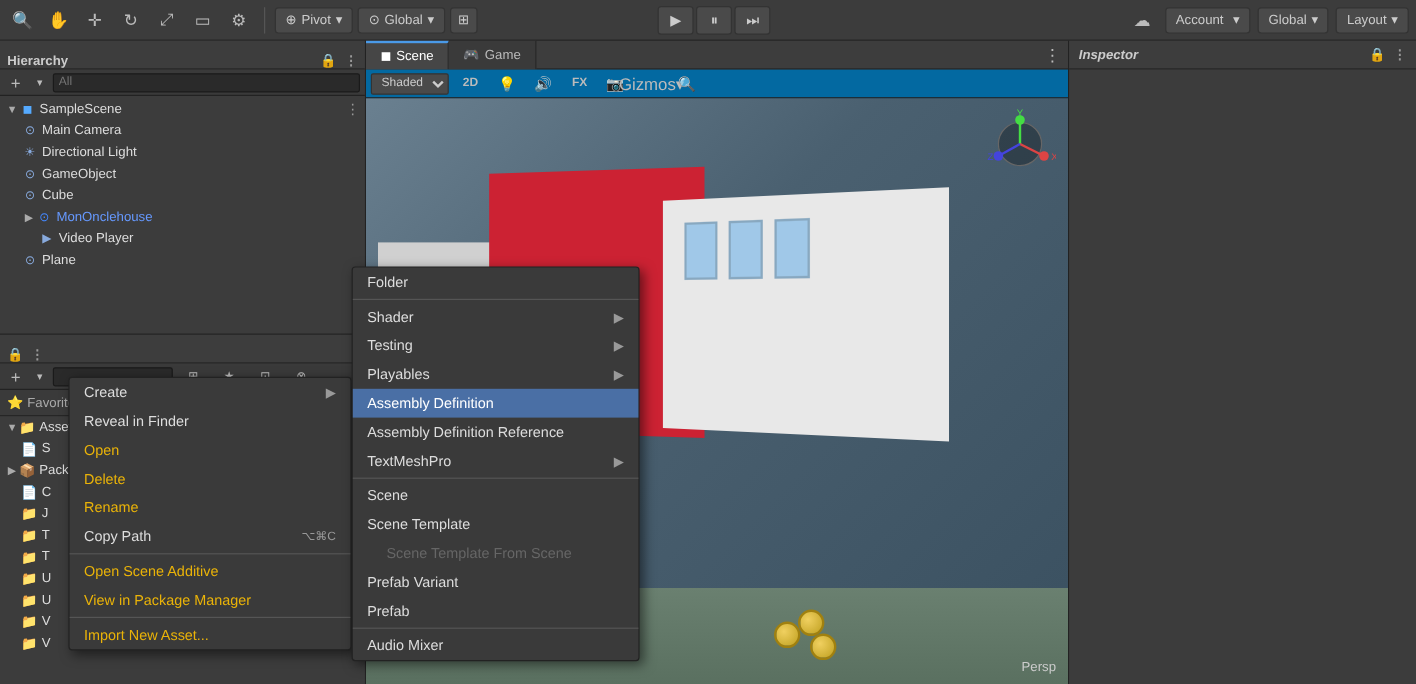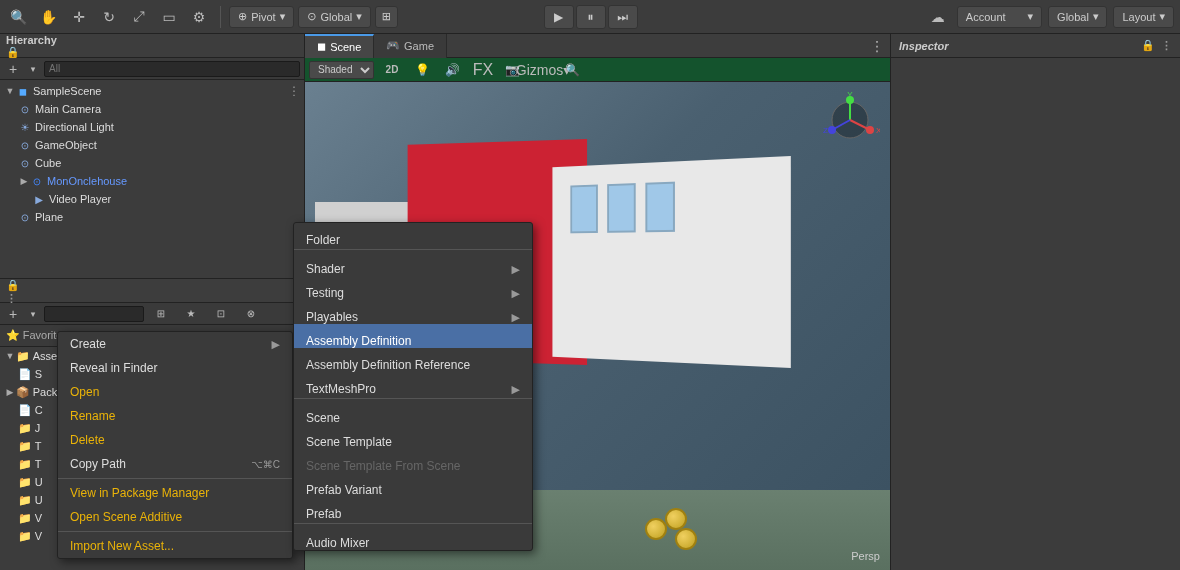--- a/index.html
+++ b/index.html
@@ -64,21 +64,21 @@
       color: #ccc;
       display: flex; align-items: center; justify-content: center;
       cursor: pointer;
       font-size: 12px;
     }
     .toolbar-right {
       display: flex; align-items: center; gap: 6px;
       margin-left: auto;
     }
     .account-btn {
-      display: flex; align-items: center; gap: 22px;
+      display: flex; align-items: center; gap: 8px;
       background: #4a4a4a;
       border: 1px solid #333;
       border-radius: 3px;
       height: 22px;
       padding: 0 8px;
       color: #ccc;
       cursor: pointer;
       font-size: 11px;
     }
     .layers-btn {
@@ -116,29 +116,28 @@
       display: flex;
       flex-direction: column;
       background: #3c3c3c;
       border-right: 1px solid #222;
       flex-shrink: 0;
     }
 
     
     .panel-header {
       display: flex;
-      align-items: flex-start;
+      align-items: flex-end;
       height: 24px;
       background: #3d3d3d;
       border-bottom: 1px solid #222;
       padding: 0 6px;
       font-size: 11px;
       font-weight: 600;
       color: #ccc;
-      flex-direction: column;
     }
 
     
     .hierarchy-toolbar {
       display: flex;
       align-items: center;
       height: 22px;
       padding: 0 4px;
       background: #3a3a3a;
       border-bottom: 1px solid #222;
@@ -261,21 +260,21 @@
       cursor: pointer; border-right: 1px solid #2a2a2a;
       background: #3a3a3a;
     }
     .scene-tab.active {
       background: #464646;
       color: #fff;
       border-top: 2px solid #4a9ae8;
     }
     .scene-toolbar {
       display: flex; align-items: center;
-      height: 24px; background: #14532d;
+      height: 24px; background: #0369a1;
       border-bottom: 1px solid #222;
       padding: 0 4px; gap: 4px;
     }
     .shade-select {
       background: #4a4a4a; border: 1px solid #333;
       color: #ccc; font-size: 10px; border-radius: 2px;
       height: 18px; padding: 0 4px; cursor: pointer;
     }
     .scene-view {
       flex: 1;
@@ -323,21 +322,21 @@
     .scene-label-persp {
       position: absolute;
       bottom: 8px; right: 10px;
       font-size: 11px; color: #ccc;
     }
 
     
     #context-menu-left {
       position: absolute;
       left: 57px;
-      top: 331px;
+      top: 314px;
       width: 236px;
       background: #3a3a3a;
       border: 1px solid #222;
       border-radius: 3px;
       box-shadow: 3px 3px 10px rgba(0,0,0,0.5);
       z-index: 100;
       font-size: 12px;
     }
     #context-menu-left .ctx-item {
       display: flex; align-items: center;
@@ -359,27 +358,27 @@
       top: 222px;
       width: 240px;
       background: #3a3a3a;
       border: 1px solid #222;
       border-radius: 3px;
       box-shadow: 3px 3px 10px rgba(0,0,0,0.5);
       z-index: 101;
       font-size: 12px;
     }
     #context-menu-right .ctx-item {
-      display: flex; align-items: flex-end;
+      display: flex; align-items: center;
       height: 24px; padding: 0 12px;
       color: #ddd; cursor: pointer;
       position: relative;
     }
     #context-menu-right .ctx-item.highlighted { background: #4a6fa5; color: #fff; }
-    #context-menu-right .ctx-item.disabled { color: #666; cursor: default; }
+    #context-menu-right .ctx-item.disabled { color: #666; cursor: default; margin-left: 16px; }
     #context-menu-right .ctx-separator {
       height: 1px; background: #555; margin: 2px 0;
     }
 
     
     #right-panel {
       width: 290px;
       background: #3c3c3c;
       border-left: 1px solid #222;
       display: flex;
@@ -619,21 +618,21 @@
       <button class="toolbar-icon-btn" style="font-size:14px;">⋮</button>
     </div>
 
     <div class="scene-toolbar">
       <select class="shade-select">
         <option>Shaded</option>
       </select>
       <button class="toolbar-icon-btn" style="width:28px;font-size:10px;font-weight:bold;">2D</button>
       <button class="toolbar-icon-btn" style="font-size:12px;">💡</button>
       <button class="toolbar-icon-btn" style="font-size:12px;">🔊</button>
-      <button class="toolbar-icon-btn" style="font-size:16px;">FX</button>
+      <button class="toolbar-icon-btn" style="font-size:10px;font-weight:bold;">FX</button>
       <button class="toolbar-icon-btn" style="font-size:12px;">📷</button>
       <div style="display:flex;align-items:center;gap:2px;">
         <button class="toolbar-icon-btn">
           <span>Gizmos</span>
           <span>▾</span>
         </button>
       </div>
       <button class="toolbar-icon-btn" style="font-size:12px;">🔍</button>
     </div>
 
@@ -693,35 +692,35 @@
     <span>Create</span>
     <span class="ctx-arrow">▶</span>
   </div>
   <div class="ctx-item">
     <span>Reveal in Finder</span>
   </div>
   <div class="ctx-item disabled">
     <span>Open</span>
   </div>
   <div class="ctx-item disabled">
+    <span>Delete</span>
+  </div>
+  <div class="ctx-item disabled">
     <span>Rename</span>
-  </div>
-  <div class="ctx-item disabled">
-    <span>Delete</span>
   </div>
   <div class="ctx-item">
     <span>Copy Path</span>
     <span class="ctx-shortcut">⌥⌘C</span>
   </div>
   <div class="ctx-separator"></div>
   <div class="ctx-item disabled">
+    <span>Open Scene Additive</span>
+  </div>
+  <div class="ctx-item disabled">
     <span>View in Package Manager</span>
-  </div>
-  <div class="ctx-item disabled">
-    <span>Open Scene Additive</span>
   </div>
   <div class="ctx-separator"></div>
   <div class="ctx-item disabled">
     <span>Import New Asset...</span>
   </div>
 </div>
 
 <div id="context-menu-right">
   <div class="ctx-item">
     <span>Folder</span>

